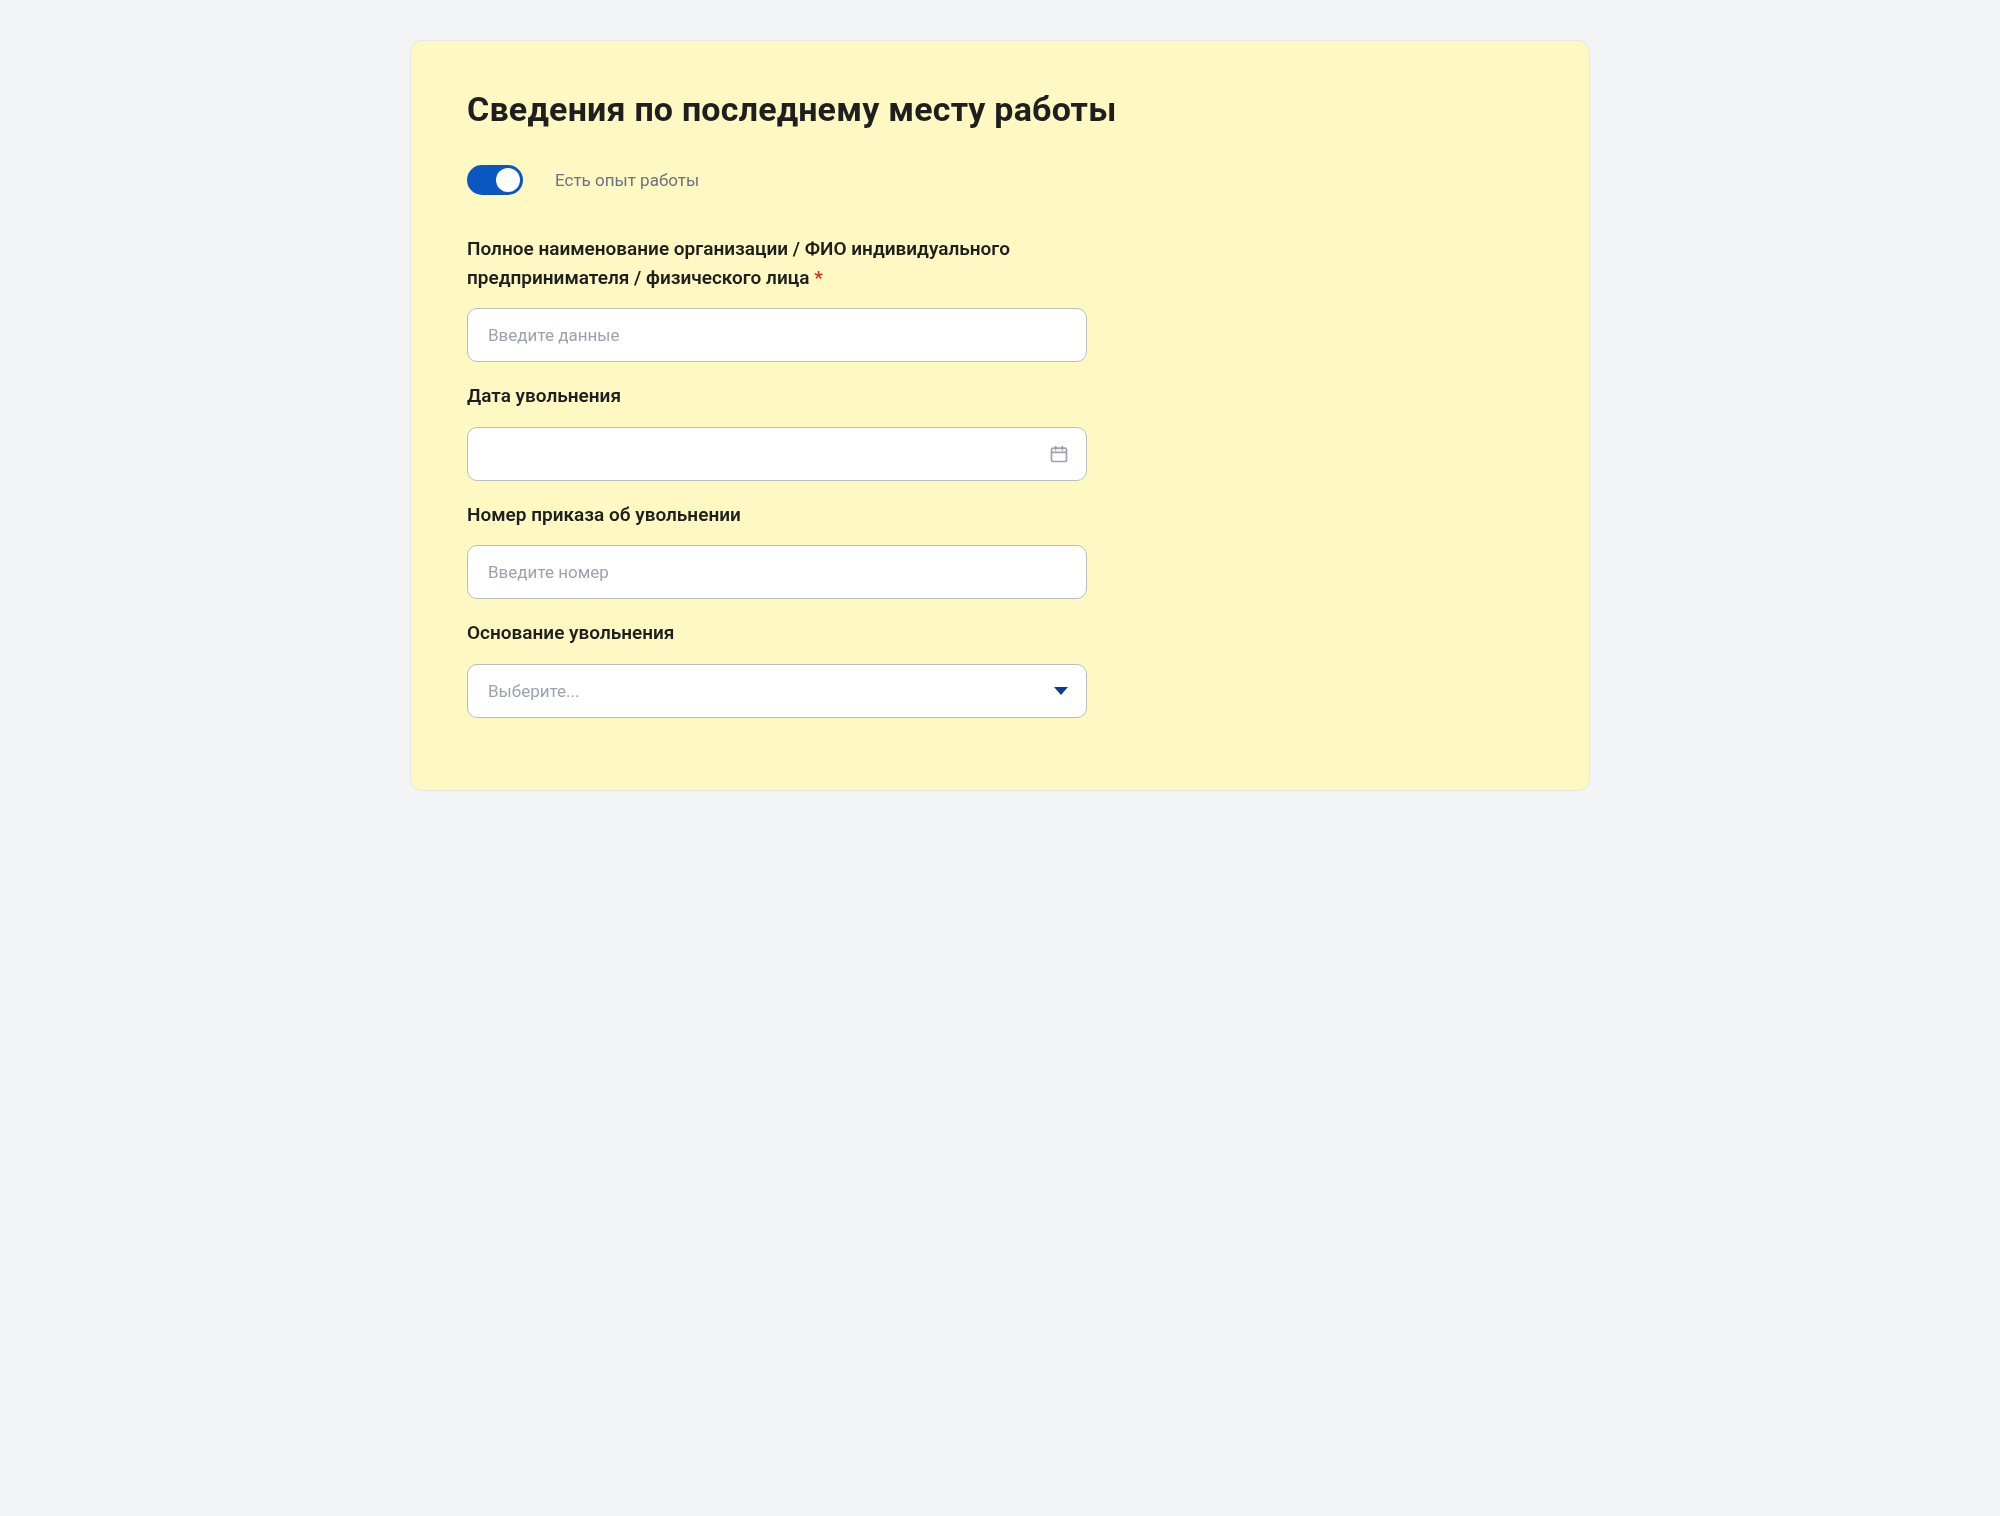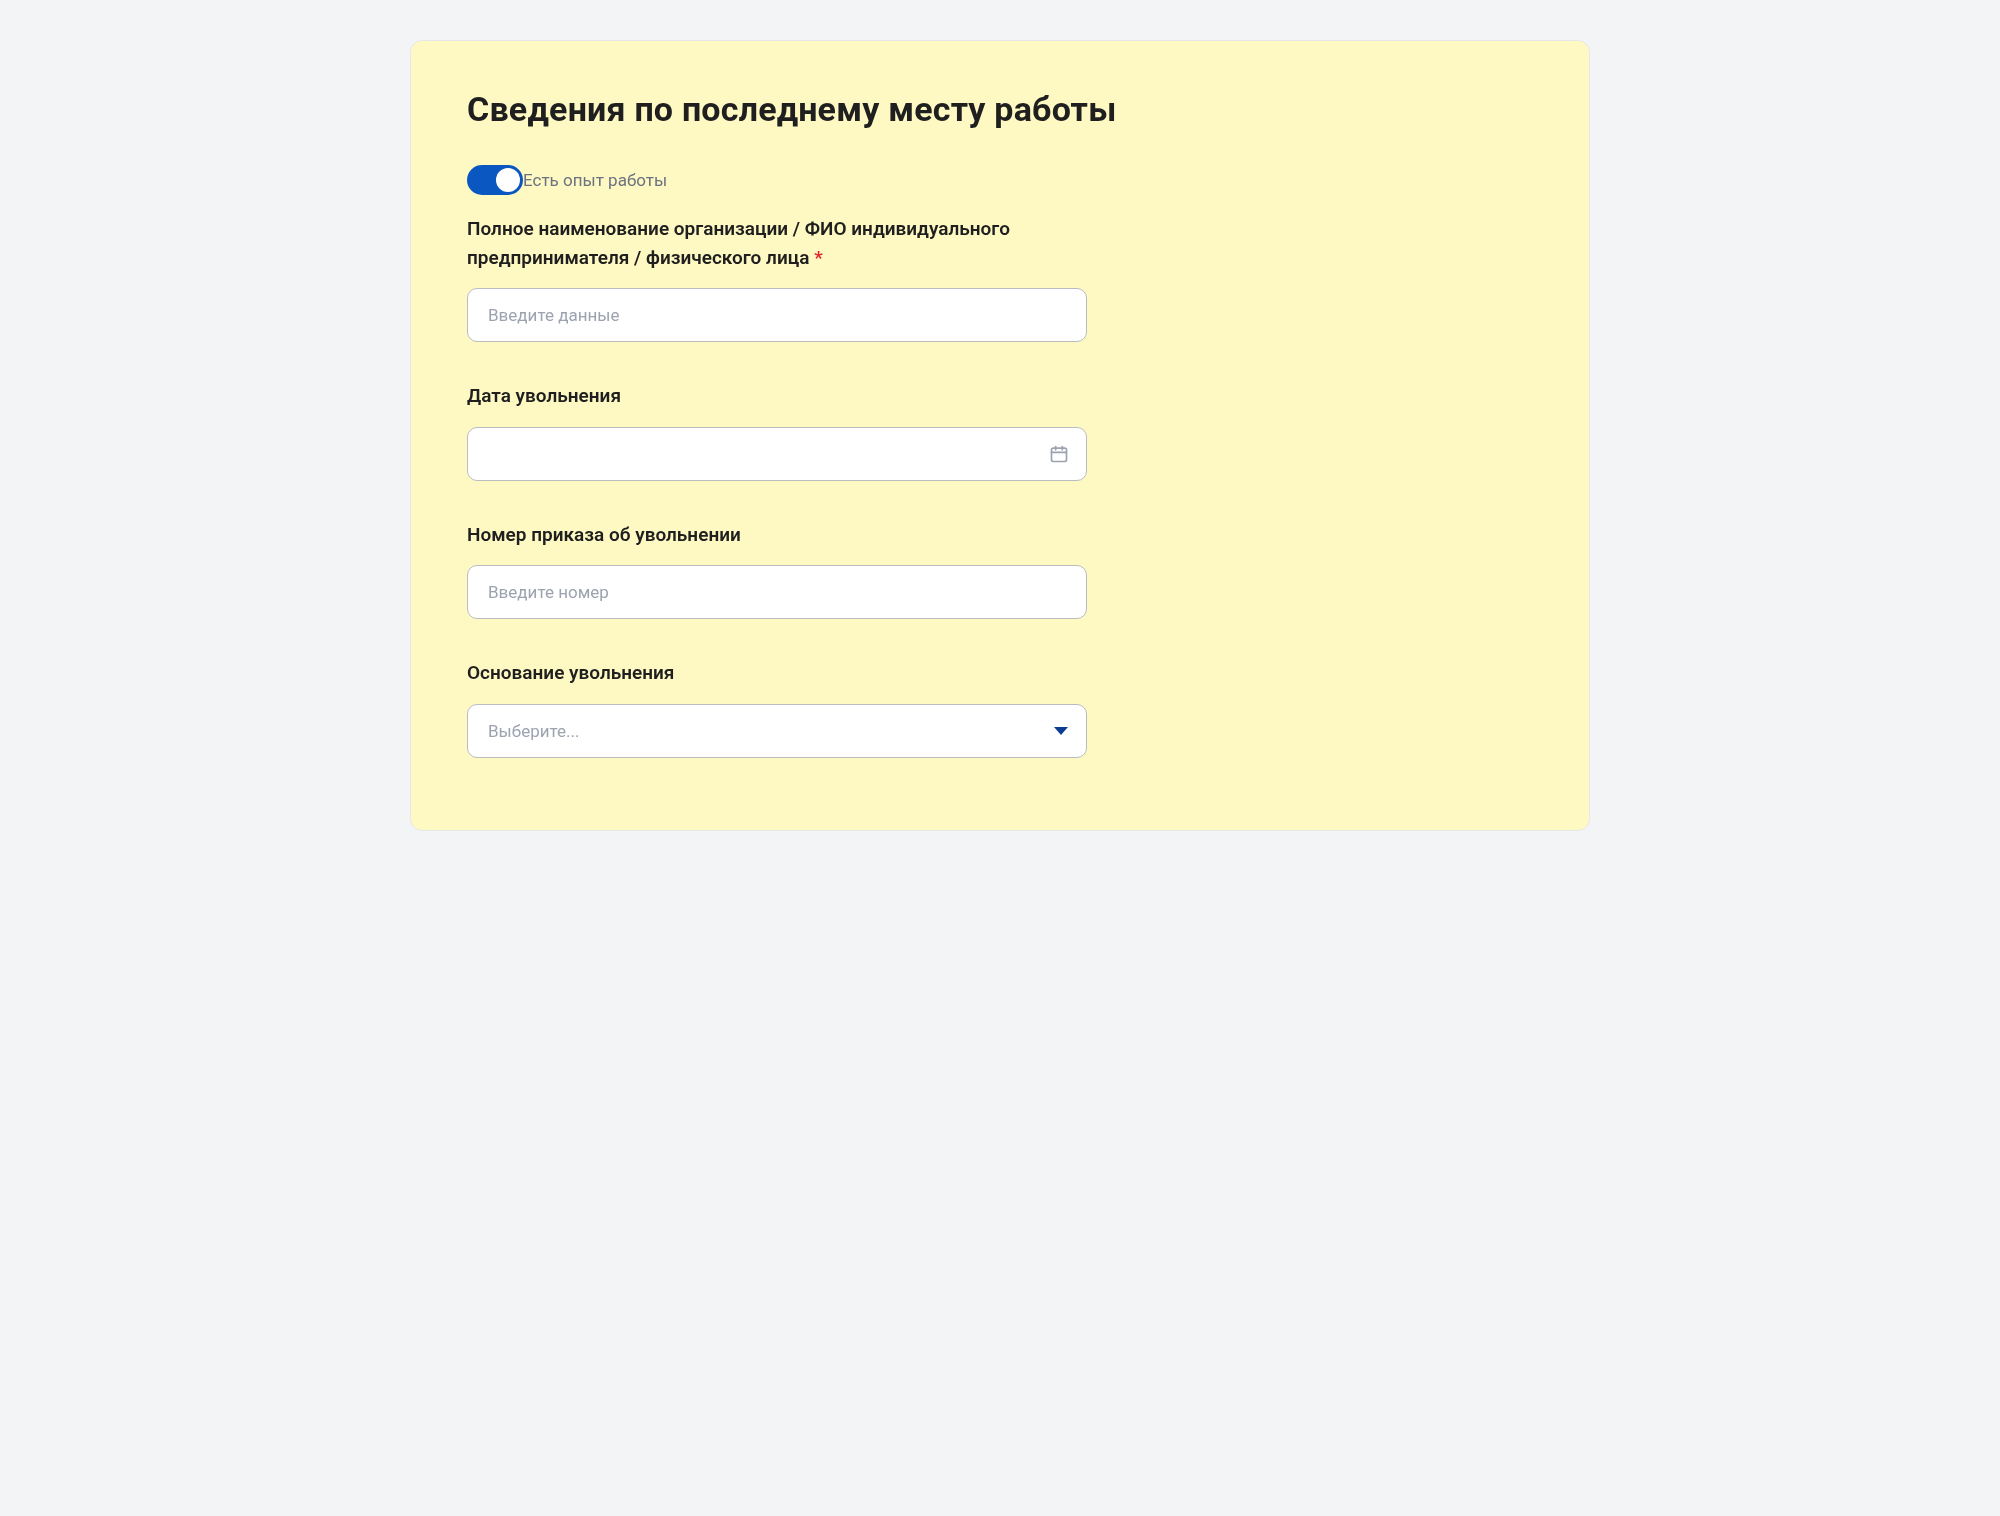--- a/index.html
+++ b/index.html
@@ -23,22 +23,22 @@
     .title {
       font-size: 34px;
       font-weight: 700;
       color: #1f1f1f;
       margin-bottom: 36px;
       letter-spacing: 0.2px;
     }
     .toggle-row {
       display: flex;
       align-items: center;
-      gap: 0;
-      margin-bottom: 20px;
+      gap: 32px;
+      margin-bottom: 40px;
     }
     .toggle {
       width: 56px;
       height: 30px;
       background: #0b57c2;
       border-radius: 999px;
       position: relative;
       cursor: pointer;
       flex-shrink: 0;
     }
@@ -49,21 +49,21 @@
       width: 24px;
       height: 24px;
       background: #ffffff;
       border-radius: 50%;
     }
     .toggle-label {
       font-size: 17px;
       color: #6b7280;
     }
     .form-group {
-      margin-bottom: 40px;
+      margin-bottom: 20px;
       max-width: 620px;
     }
     .form-label {
       font-size: 19px;
       font-weight: 600;
       color: #1f1f1f;
       margin-bottom: 16px;
       display: block;
       line-height: 1.5;
     }

